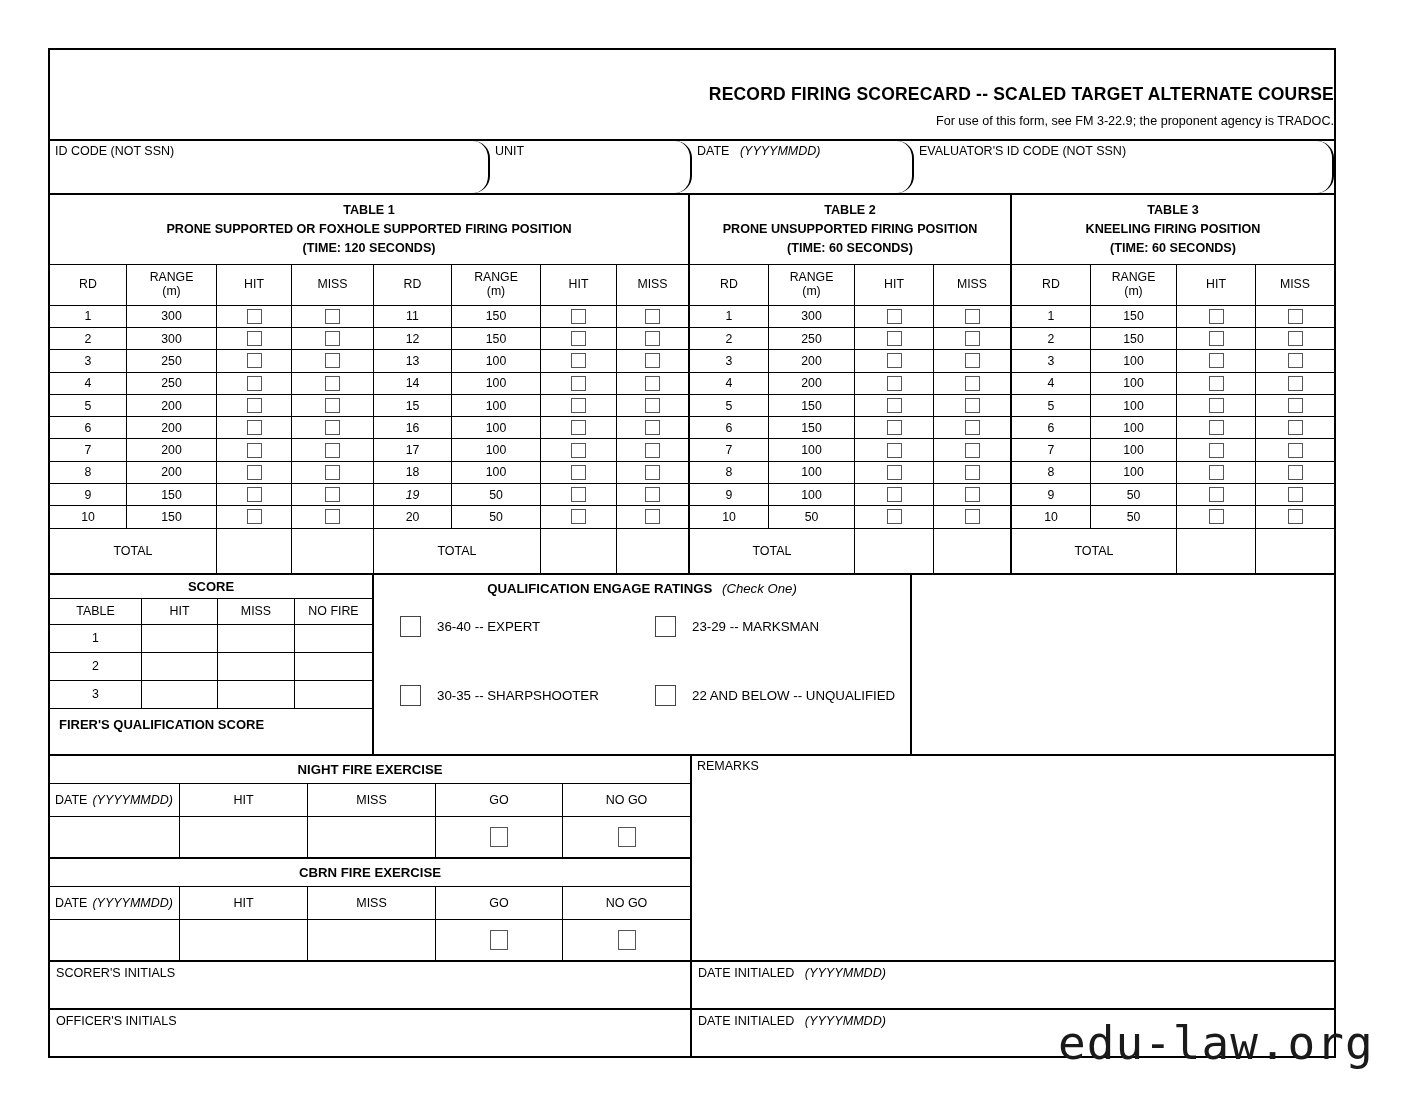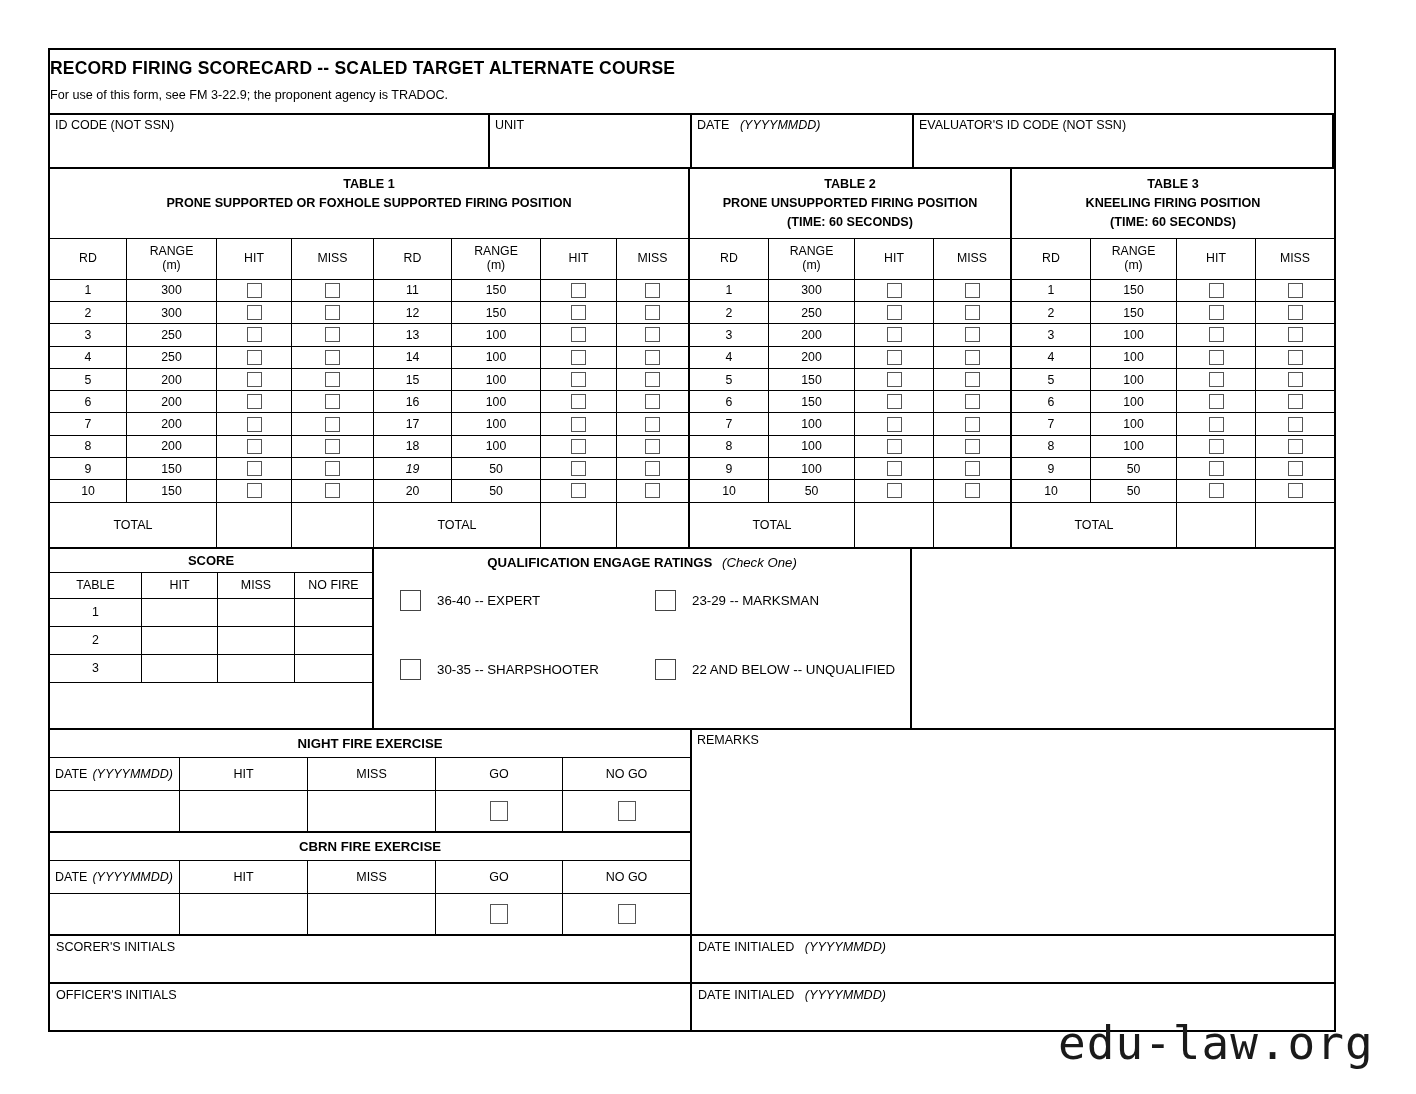--- a/index.html
+++ b/index.html
@@ -27,35 +27,37 @@
     top: 48px;
     width: 1288px;
     border: 2.5px solid #000;
     box-sizing: border-box;
     background: #fff;
   }
   .cell {
     box-sizing: border-box;
     border-right: 1.3px solid #000;
     position: relative;
+    border-radius: 17px;
   }
   .cell:last-child { border-right: none; }
   .lbl {
     font-size: 12.5px;
     padding: 3px 0 0 5px;
     line-height: 1.15;
     white-space: nowrap;
   }
   .ital { font-style: italic; }
 
   
   .titleblock {
     border-bottom: 2.5px solid #000;
     padding: 8px 0 11px 0;
-    text-align: left;
+    text-align: right;
+    margin-top: 26px;
   }
   .title-main {
     font-size: 17.5px;
     font-weight: bold;
     letter-spacing: 0.2px;
   }
   .title-sub {
     font-size: 12.6px;
     margin-top: 9px;
   }
@@ -341,20 +343,21 @@
       </div>
       <div class="cell" style="flex:1">
         <div class="lbl">EVALUATOR'S ID CODE (NOT SSN)</div>
       </div>
     </div>
 
     <div class="tblhdrrow">
       <div class="tblhdr" style="width:640px">
         <div>TABLE 1</div>
         <div>PRONE SUPPORTED OR FOXHOLE SUPPORTED FIRING POSITION</div>
+        <div>(TIME: 120 SECONDS)</div>
       </div>
       <div class="tblhdr" style="width:322px">
         <div>TABLE 2</div>
         <div>PRONE UNSUPPORTED FIRING POSITION</div>
         <div>(TIME: 60 SECONDS)</div>
       </div>
       <div class="tblhdr" style="flex:1">
         <div>TABLE 3</div>
         <div>KNEELING FIRING POSITION</div>
         <div>(TIME: 60 SECONDS)</div>
@@ -773,20 +776,23 @@
           <div class="sc" style="width:76px"></div>
           <div class="sc" style="width:77px"></div>
           <div class="sc" style="flex:1"></div>
         </div>
         <div class="score-row">
           <div class="sc" style="width:92px">3</div>
           <div class="sc" style="width:76px"></div>
           <div class="sc" style="width:77px"></div>
           <div class="sc" style="flex:1"></div>
         </div>
+        <div class="firer-qual">
+          <span>FIRER'S QUALIFICATION SCORE</span>
+        </div>
       </div>
 
       <div class="qual-col">
         <div class="qual-title">
           <span>QUALIFICATION ENGAGE RATINGS</span>
           <span class="ital" style="font-weight:normal;margin-left:6px">(Check One)</span>
         </div>
         <div class="qual-grid">
           <div class="qual-item">
             <span class="qual-box"></span>

